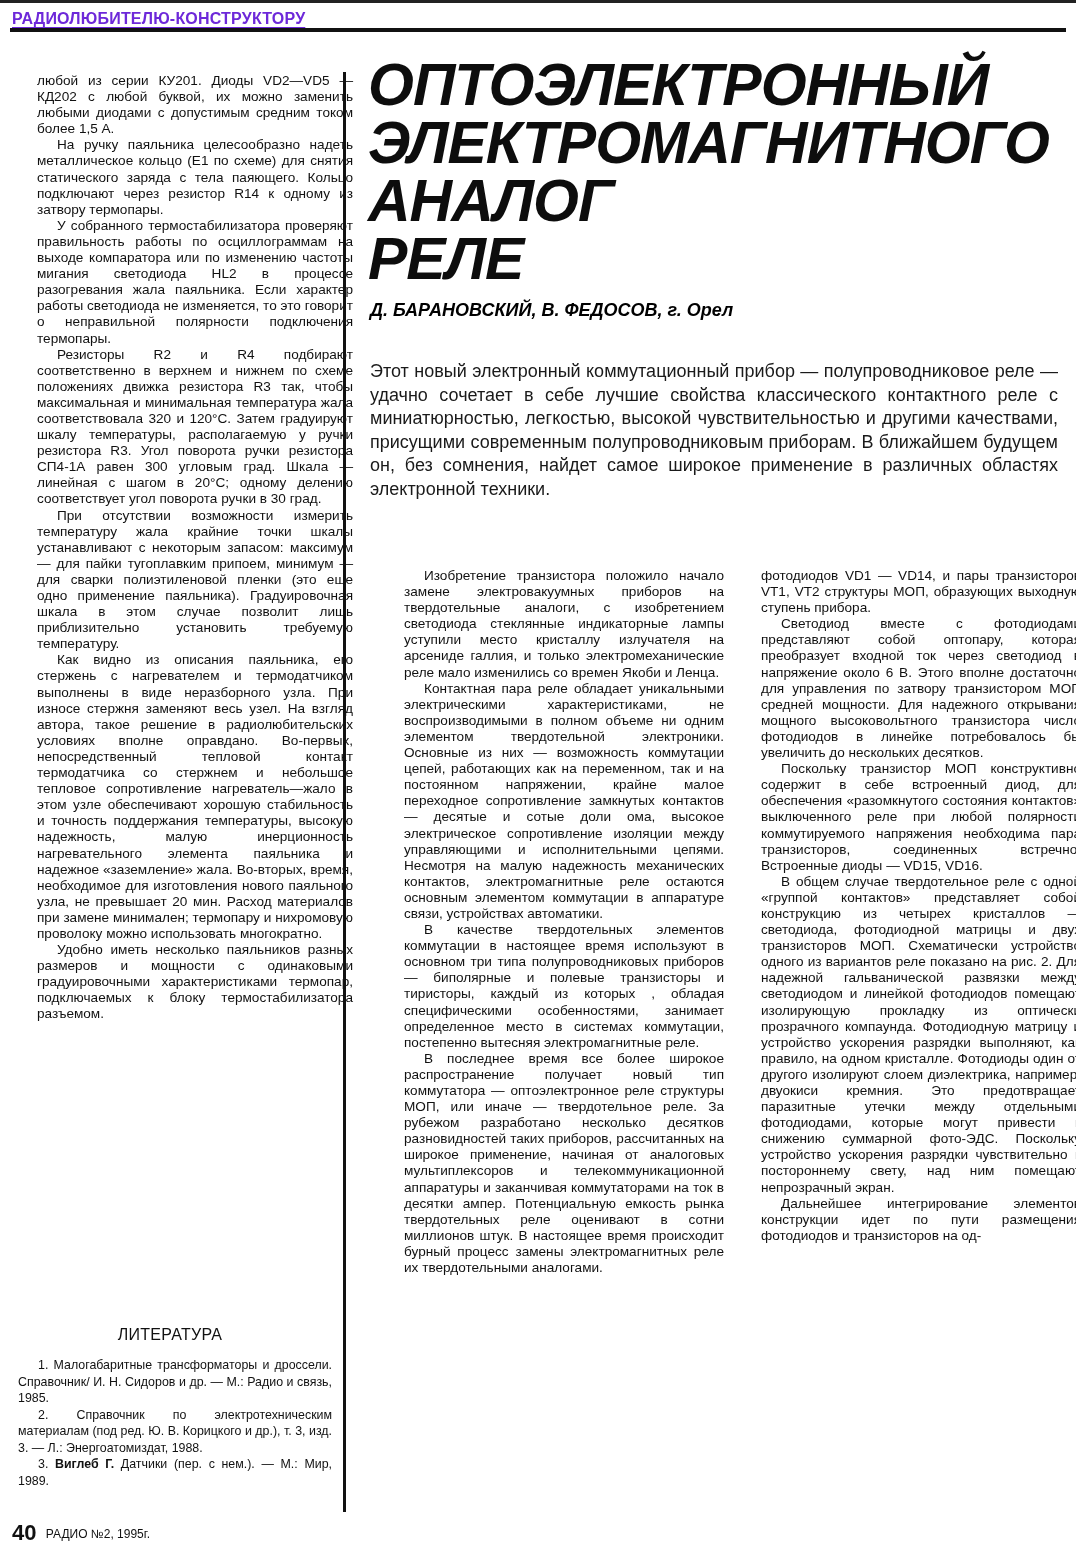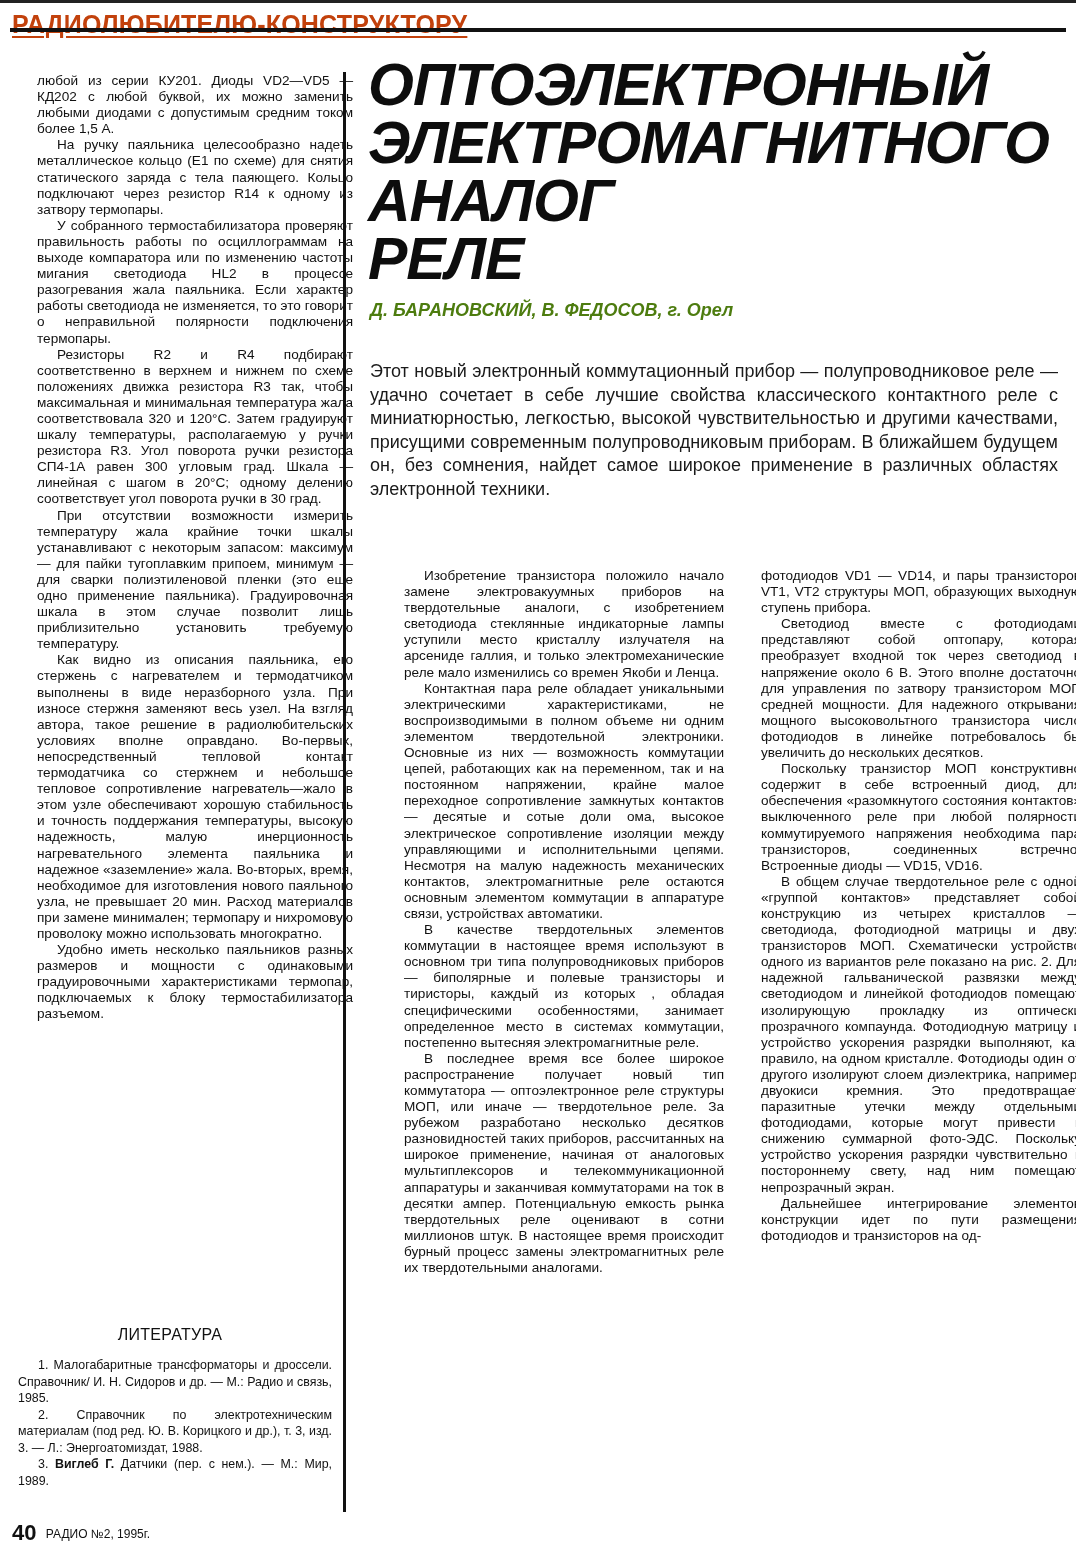--- a/index.html
+++ b/index.html
@@ -4,21 +4,21 @@
 <style>
   html, body { margin: 0; padding: 0; background: #ffffff; }
   body {
     width: 1076px; height: 1556px; position: relative; overflow: hidden;
     font-family: "Liberation Sans", sans-serif; color: #111;
   }
   .topbar { position: absolute; left: 0; top: 0; width: 1076px; height: 3px; background: #222; }
   .section-header {
     position: absolute; left: 12px; top: 10px;
     font-family: "Liberation Sans", sans-serif; font-weight: bold;
-    font-size: 25px; letter-spacing: 0.2px; color: #c2410c; text-decoration: underline;
+    font-size: 16px; letter-spacing: 0.2px; color: #6d28d9; text-decoration: underline;
     text-underline-offset: 3px;
   }
   .header-rule { position: absolute; left: 10px; top: 28px; width: 1093px; height: 4px; background: #111; max-width: 1056px; }
   .col {
     position: absolute; font-size: 13.6px; line-height: 16.1px; text-align: justify;
     hyphens: manual;
     margin-left: 25px;
   }
   .col p { margin: 0; text-indent: 20px; }
   .col p.noindent { text-indent: 0; }
@@ -27,21 +27,21 @@
   #col3 { left: 736px; top: 568px; width: 320px; }
   .vrule { position: absolute; left: 343px; top: 72px; width: 3px; height: 1440px; background: #111; }
   .title {
     position: absolute; left: 368px; top: 56px; width: 700px;
     font-family: "Liberation Sans", sans-serif; font-weight: bold; font-style: italic;
     font-size: 59px; line-height: 58px; letter-spacing: -1px; color: #0d0d0d;
   }
   .title div { white-space: nowrap; }
   .byline {
     position: absolute; left: 370px; top: 300px;
-    font-weight: bold; font-style: italic; font-size: 18px; color: #4d7c0f;
+    font-weight: bold; font-style: italic; font-size: 18px; color: #000000;
   }
   .lead {
     position: absolute; left: 370px; top: 360px; width: 688px;
     font-size: 18px; line-height: 23.5px; text-align: justify; color: #1a1a1a;
   }
   .lit-title {
     position: absolute; left: 12px; top: 1326px; width: 316px; text-align: center;
     font-size: 16px; letter-spacing: 0.3px;
   }
   .refs {

